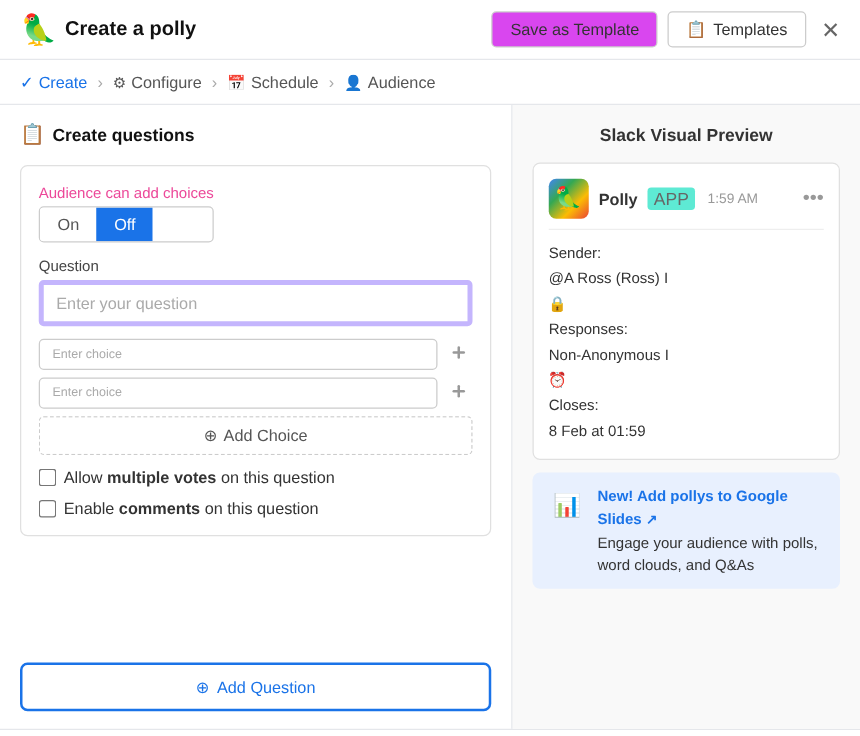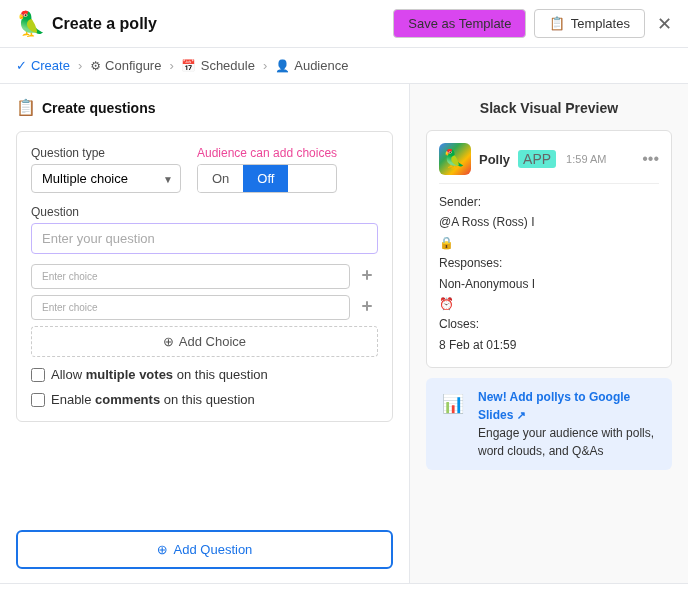--- a/index.html
+++ b/index.html
@@ -205,21 +205,21 @@
     
     .question-label {
       font-size: 12px;
       font-weight: 500;
       color: #444;
       margin-bottom: 4px;
     }
     .question-input {
       width: 100%;
       padding: 7px 10px;
-      border: 1px solid #c4b5fd;
+      border: 4px solid #c4b5fd;
       border-radius: 4px;
       font-size: 13px;
       color: #14532d;
       margin-bottom: 10px;
     }
     .question-input::placeholder {
       color: #aaa;
     }
 
     
@@ -470,29 +470,20 @@
   <div class="left-panel">
     <div class="panel-title">
       <span style="font-size:16px;">📋</span>
       <span>Create questions</span>
     </div>
 
     <div class="question-card">
 
       
       <div class="form-row">
-        <div class="form-group">
-          <label>Question type</label>
-          <div class="select-wrapper">
-            <select class="select-input">
-              <option>Multiple choice</option>
-            </select>
-            <span class="select-arrow">▼</span>
-          </div>
-        </div>
         <div class="toggle-group">
           <label>Audience can add choices</label>
           <div class="toggle-buttons">
             <button class="toggle-btn">On</button>
             <button class="toggle-btn active">Off</button>
           </div>
         </div>
       </div>
 
       

